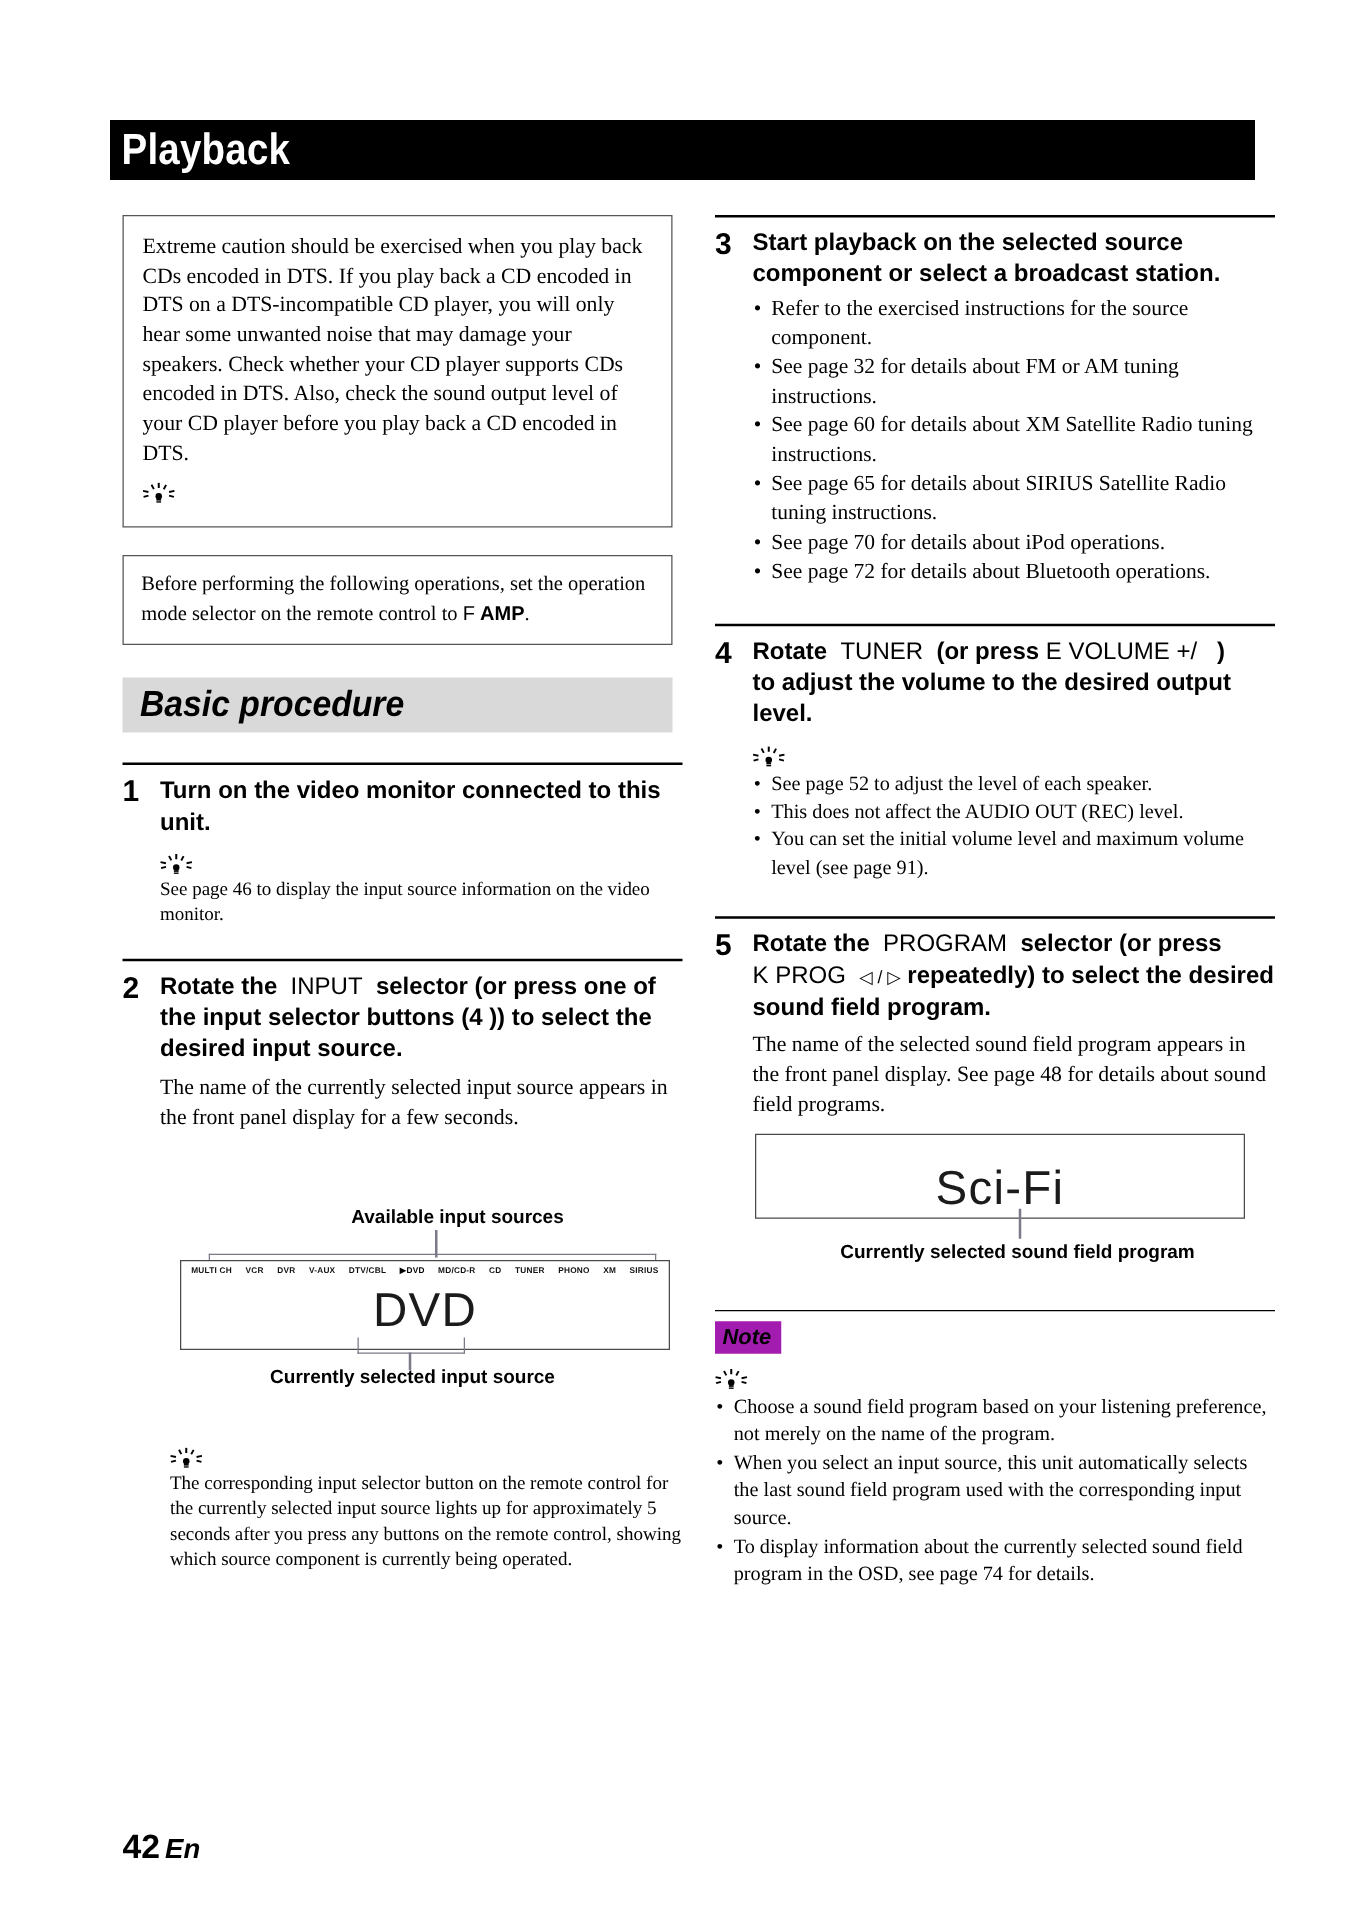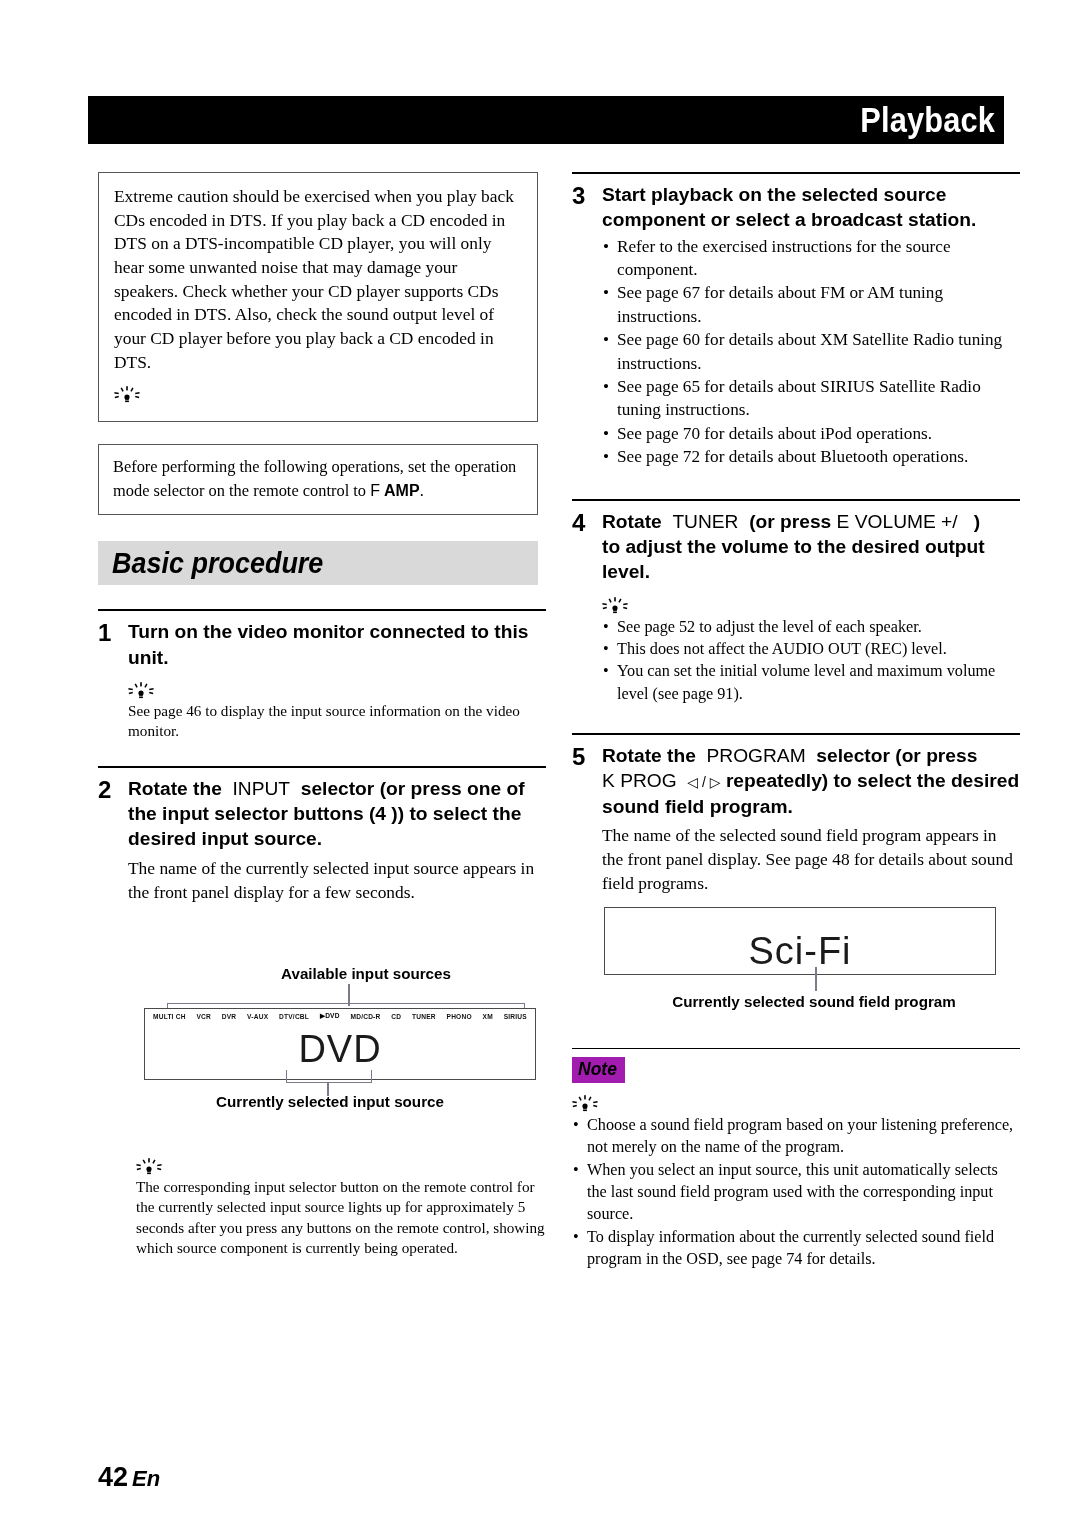--- a/index.html
+++ b/index.html
@@ -25,21 +25,21 @@
   
   .header-bar {
     position: absolute;
     left: 88px;
     top: 96px;
     width: 916px;
     height: 48px;
     background: #000000;
     display: flex;
     align-items: center;
-    justify-content: flex-end;
+    justify-content: flex-start;
   }
   .header-title {
     color: #ffffff;
     font-family: "Liberation Sans", sans-serif;
     font-weight: bold;
     font-size: 35px;
     letter-spacing: 0.2px;
     transform: scaleX(0.88);
   }
 
@@ -407,21 +407,21 @@
   </div>
 
   <div class="col-right">
 
     <div class="step" style="margin-top:0;">
       <div class="step-num">3</div>
       <div class="step-content">
         <div class="step-title">Start playback on the selected source component or select a broadcast station.</div>
         <ul class="bullets">
           <li>Refer to the exercised instructions for the source component.</li>
-          <li>See page 67 for details about FM or AM tuning instructions.</li>
+          <li>See page 32 for details about FM or AM tuning instructions.</li>
           <li>See page 60 for details about XM Satellite Radio tuning instructions.</li>
           <li>See page 65 for details about SIRIUS Satellite Radio tuning instructions.</li>
           <li>See page 70 for details about iPod operations.</li>
           <li>See page 72 for details about Bluetooth operations.</li>
         </ul>
       </div>
     </div>
 
     <div class="step" style="margin-top:30px;">
       <div class="step-num">4</div>

